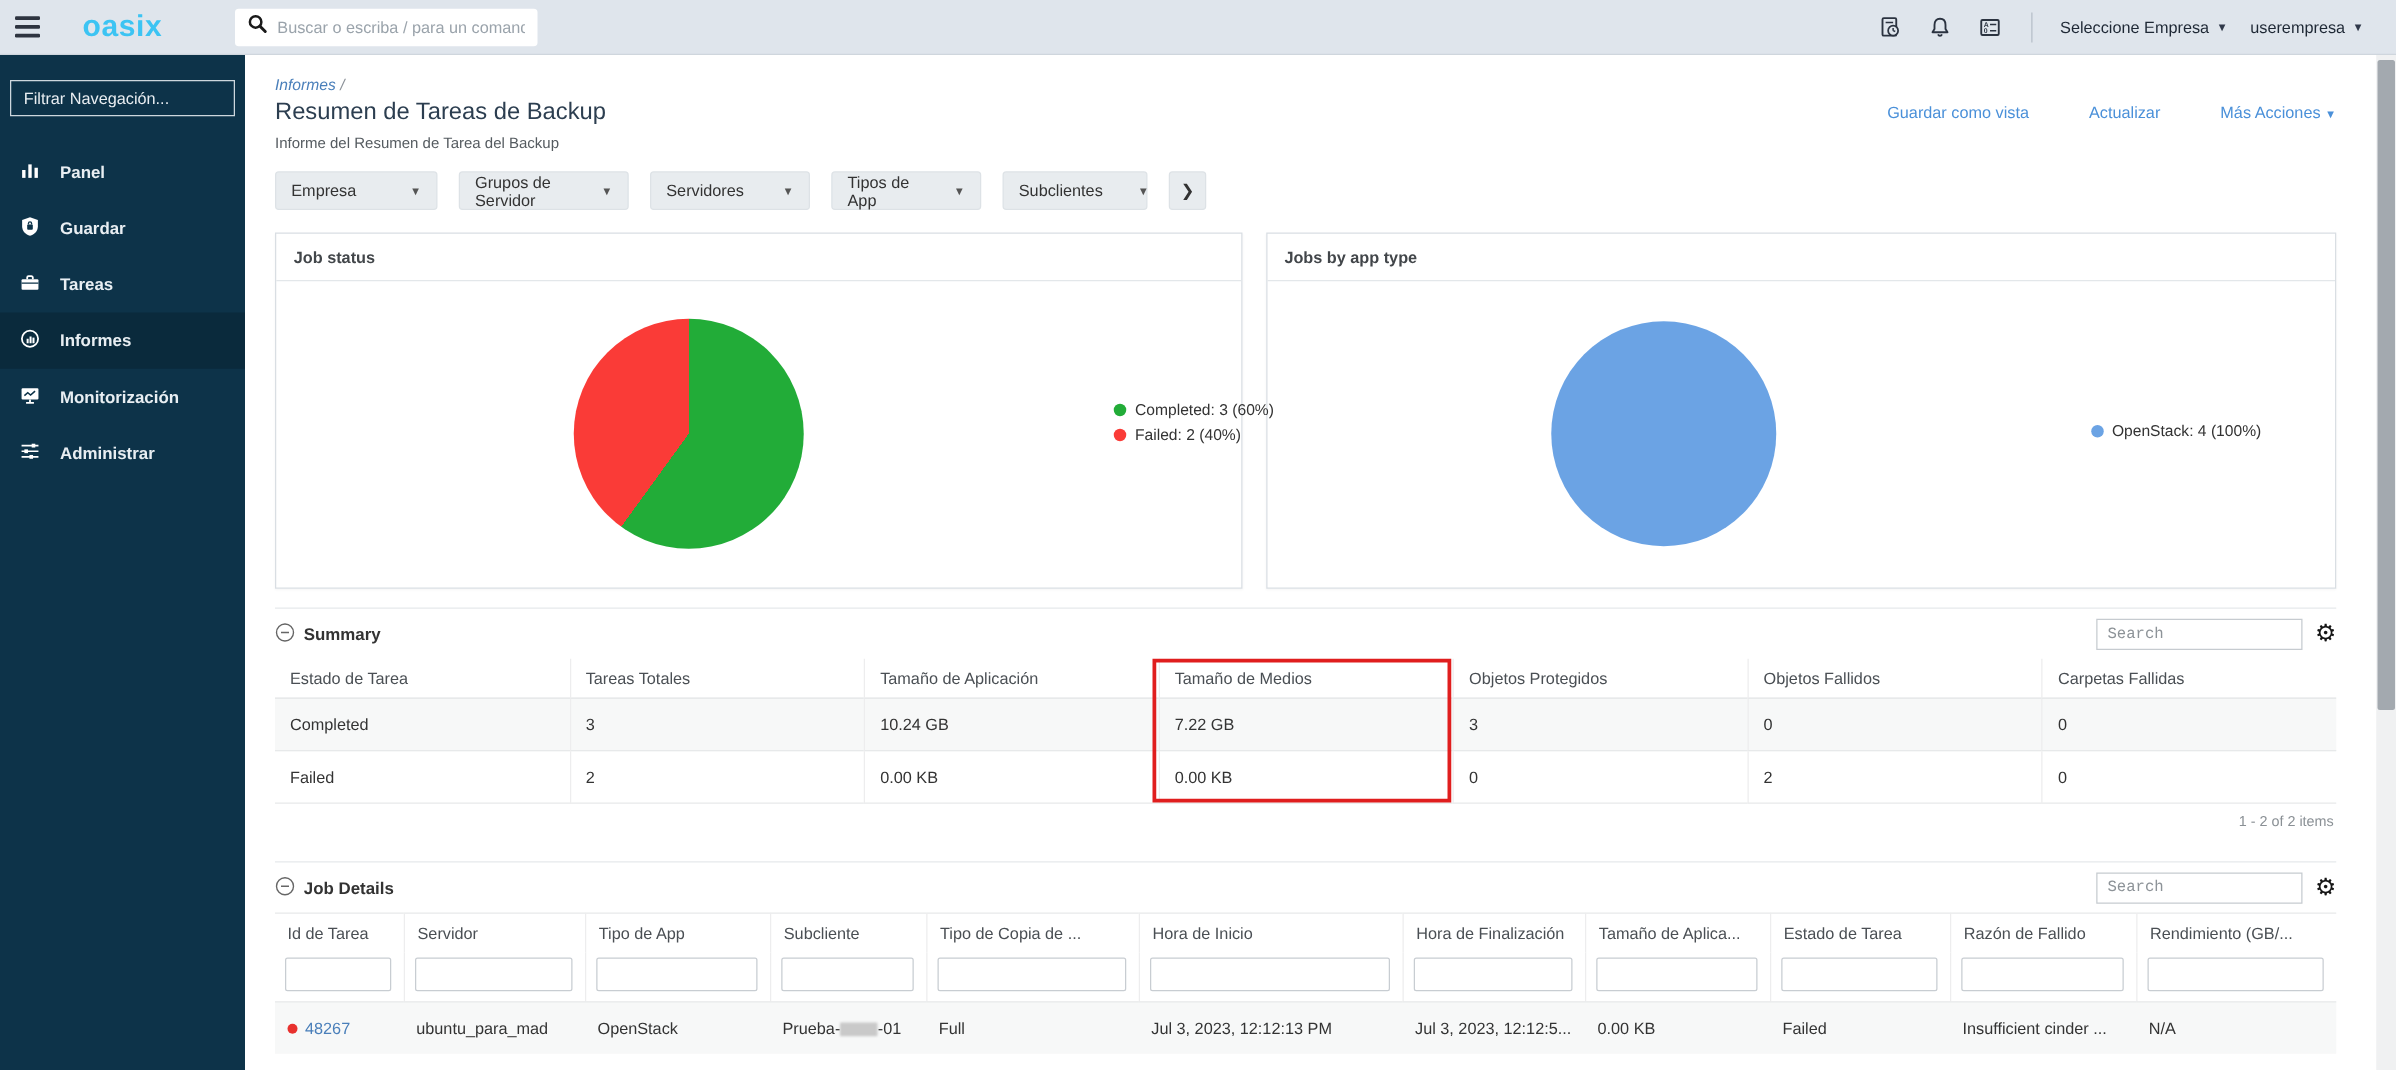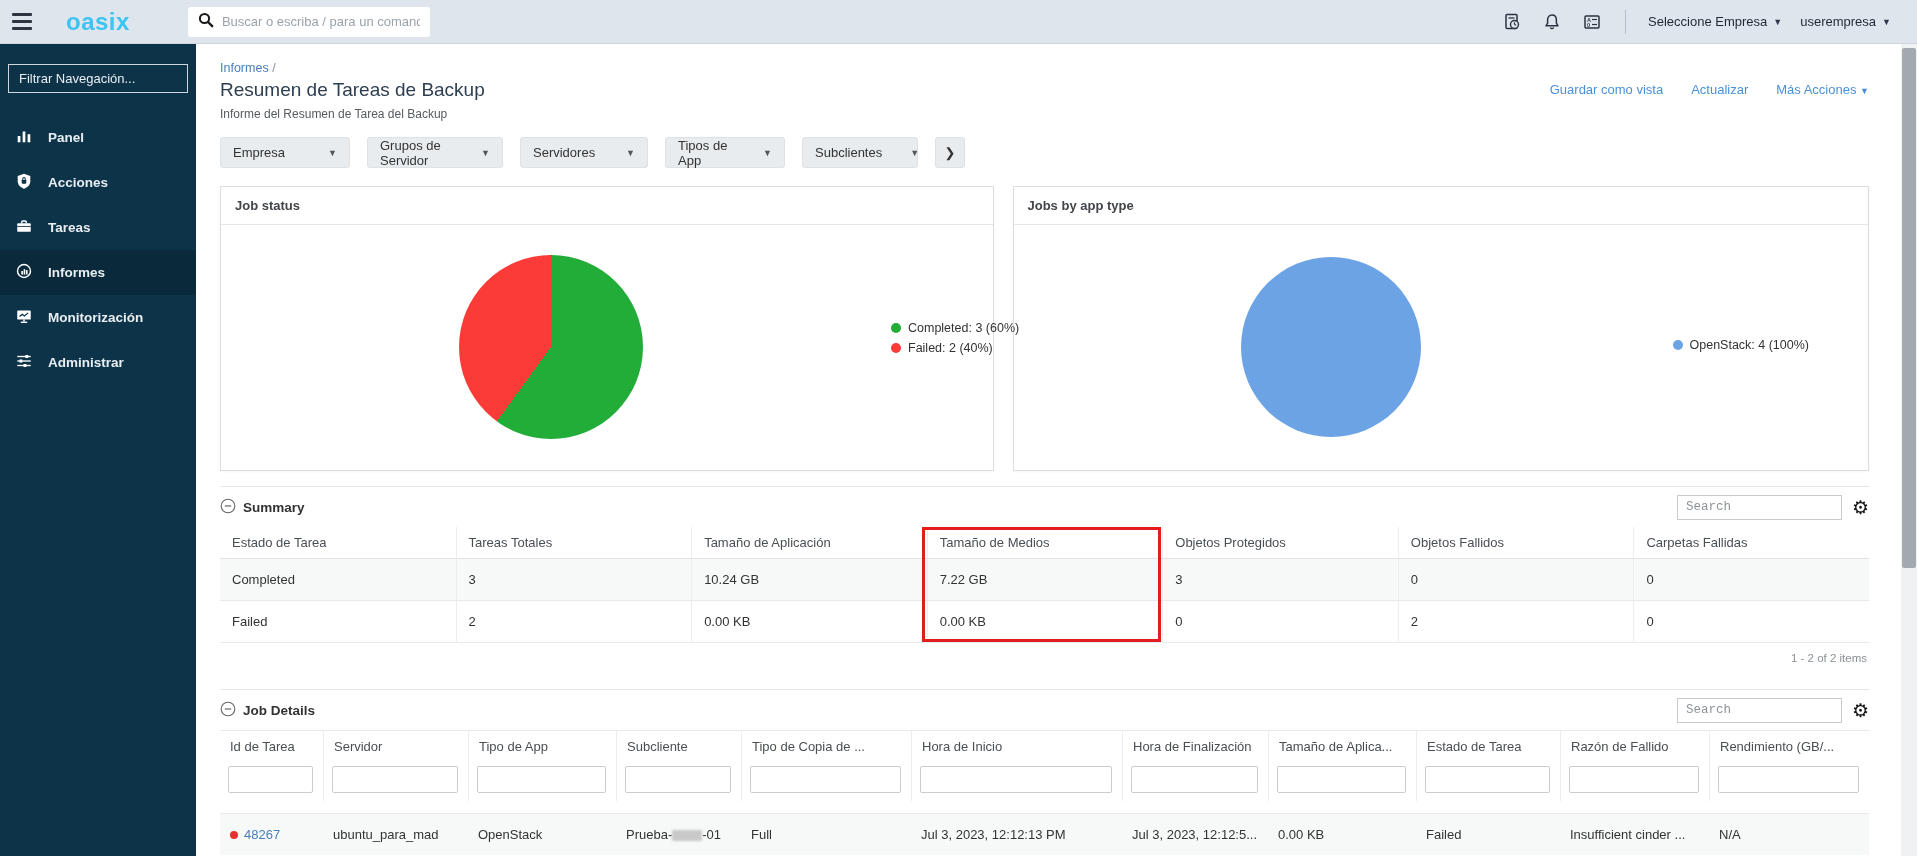--- a/index.html
+++ b/index.html
@@ -29,26 +29,26 @@
   .nav-item { height:45px; display:flex; align-items:center; padding-left:15px; gap:15px; cursor:pointer; color:#e8eef2; font-size:13.5px; font-weight:600; }
   .nav-item.active { background:#0a2a3c; }
   .nav-item svg { flex:0 0 auto; }
 
   
   .scrollbar { position:absolute; right:0; top:44px; width:16px; bottom:0; background:#f0f1f2; z-index:6; }
   .scroll-thumb { position:absolute; left:1px; right:1px; top:4px; height:520px; background:#a3a9af; border-radius:2px; }
 
   
   .main { position:absolute; left:196px; top:44px; right:16px; bottom:0; background:#fff; overflow:hidden; padding:0 32px 0 24px; }
-  .breadcrumb { margin-top:17px; font-size:12.5px; }
+  .breadcrumb { margin-top:17px; font-size:12.5px;font-style:italic; }
   .breadcrumb a { color:#4a7fba; text-decoration:none; cursor:pointer; }
   .breadcrumb .sep { color:#8a9097; }
   .title-row { display:flex; align-items:flex-end; justify-content:space-between; margin-top:4px; }
   .page-title { font-size:19px; font-weight:400; color:#2c3e50; }
-  .page-actions { display:flex; align-items:center; gap:28px; padding-bottom:4px; }
+  .page-actions { display:flex; align-items:center; gap:48px; padding-bottom:4px; }
   .page-actions a { color:#4a90d9; font-size:13px; text-decoration:none; cursor:pointer; white-space:nowrap; }
   .page-actions .dd { font-size:9px; }
   .subtitle { margin-top:6px; font-size:12px; color:#555b60; }
 
   
   .filters { margin-top:16px; display:flex; align-items:center; gap:17px; }
   .filter-btn { height:31px; background:#e8ecef; border:1px solid #dde2e6; border-radius:3px; display:flex; align-items:center; justify-content:space-between; padding:0 12px; font-size:13px; color:#333; cursor:pointer; gap:28px; }
   .filter-btn .caret { color:#555; }
   .f-w1{width:130px}.f-w2{width:136px}.f-w3{width:128px}.f-w4{width:120px}.f-w5{width:116px}
   .filter-next { width:30px; height:31px; background:#e8ecef; border:1px solid #dde2e6; border-radius:3px; display:flex; align-items:center; justify-content:center; font-size:13px; color:#333; cursor:pointer; }
@@ -88,21 +88,21 @@
   .red-box { position:absolute; left:calc(300%/7 - 5px); width:calc(100%/7 + 4px); top:0; bottom:1px; border:3px solid #e01e1e; pointer-events:none; }
   .pagination { text-align:right; font-size:11.5px; color:#8a9095; padding:9px 2px 10px 0; }
 
   
   .jd-grid { display:grid; grid-template-columns:103px 145px 148px 125px 170px 211px 146px 148px 144px 149px 1fr; }
   .jd-head > div { font-size:13px; color:#4a4f54; padding:8px 10px; border-left:1px solid #ededee; border-top:1px solid #e7e9ea; white-space:nowrap; overflow:hidden; }
   .jd-head > div:first-child { border-left:none; }
   .jd-filter > div { padding:4px 10px 8px 8px; border-left:1px solid #ededee; }
   .jd-filter > div:first-child { border-left:none; }
   .jd-filter input { width:100%; height:27px; border:1px solid #c8cdd2; border-radius:2px; outline:none; font-family:"Liberation Sans",sans-serif; }
-  .jd-data { background:#f7f8f8;margin-top:12px; }
+  .jd-data { background:#f7f8f8; }
   .jd-data > div { padding:13px 10px; font-size:13px; color:#333; border-top:1px solid #e7e9ea; white-space:nowrap; overflow:hidden; }
   .job-id { color:#4a7fba; cursor:pointer; }
   .status-dot { display:inline-block; width:8px; height:8px; border-radius:50%; background:#e8312e; margin-right:6px; }
   .redacted { display:inline-block; width:30px; height:11px; background:#c9c9c9; border-radius:1px; vertical-align:middle; filter:blur(1px); }
 </style>
 </head>
 <body>
 
 <div class="topbar">
   <div class="hamburger">
@@ -169,21 +169,21 @@
             <rect x="14" y="8" width="3" height="9" fill="#fff"></rect>
           </svg></span>
       <span>Panel</span>
     </div>
     <div class="nav-item">
       <span><svg width="18" height="18" viewBox="0 0 20 20">
             <path d="M10 2 L17 4.5 V10 C17 14.5 13.8 17.3 10 18.5 C6.2 17.3 3 14.5 3 10 V4.5 Z" fill="#fff"></path>
             <rect x="7.5" y="8.5" width="5" height="4.5" rx="0.8" fill="#0d3349"></rect>
             <path d="M8.6 8.5 V7.5 a1.4 1.4 0 0 1 2.8 0 V8.5" fill="none" stroke="#0d3349" stroke-width="1.2"></path>
           </svg></span>
-      <span>Acciones</span>
+      <span>Guardar</span>
     </div>
     <div class="nav-item">
       <span><svg width="18" height="18" viewBox="0 0 20 20">
             <rect x="2.5" y="7" width="15" height="9.5" rx="1" fill="#fff"></rect>
             <path d="M7.5 7 V5.6 a1.2 1.2 0 0 1 1.2-1.2 h2.6 a1.2 1.2 0 0 1 1.2 1.2 V7" fill="none" stroke="#fff" stroke-width="1.6"></path>
             <line x1="2.5" y1="10.5" x2="17.5" y2="10.5" stroke="#0d3349" stroke-width="1"></line>
           </svg></span>
       <span>Tareas</span>
     </div>
     <div class="nav-item active">

